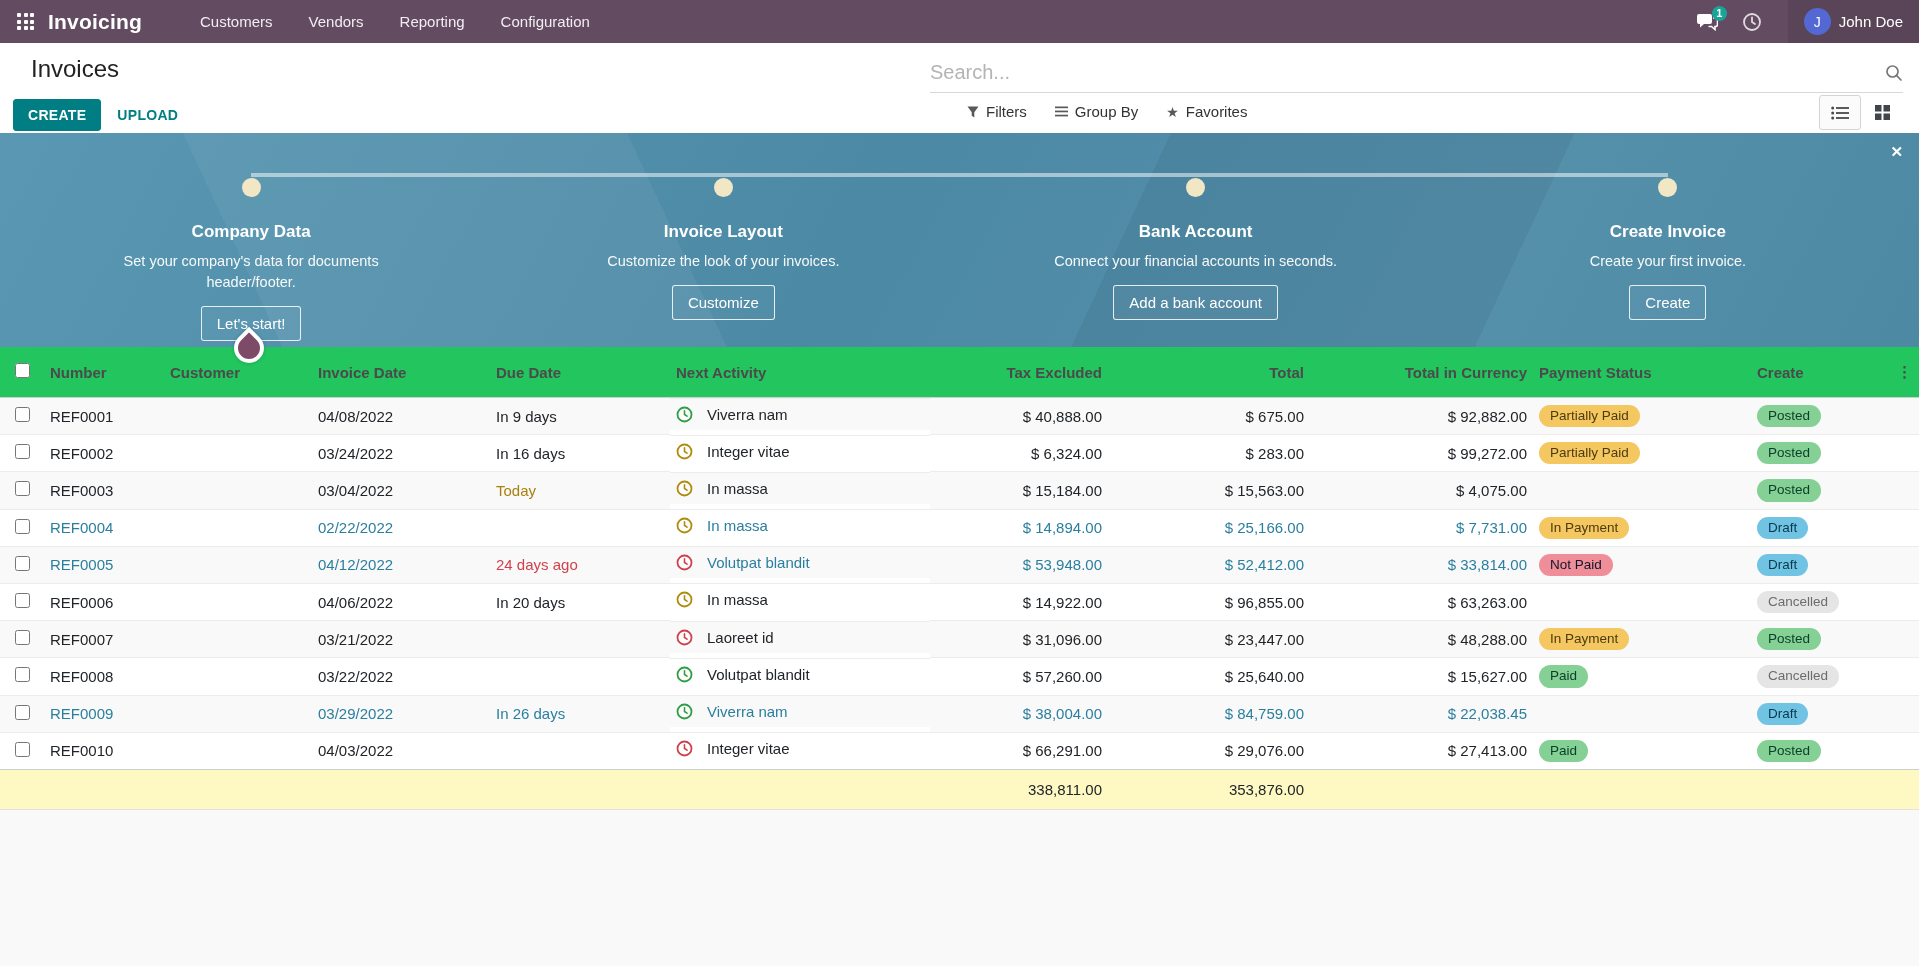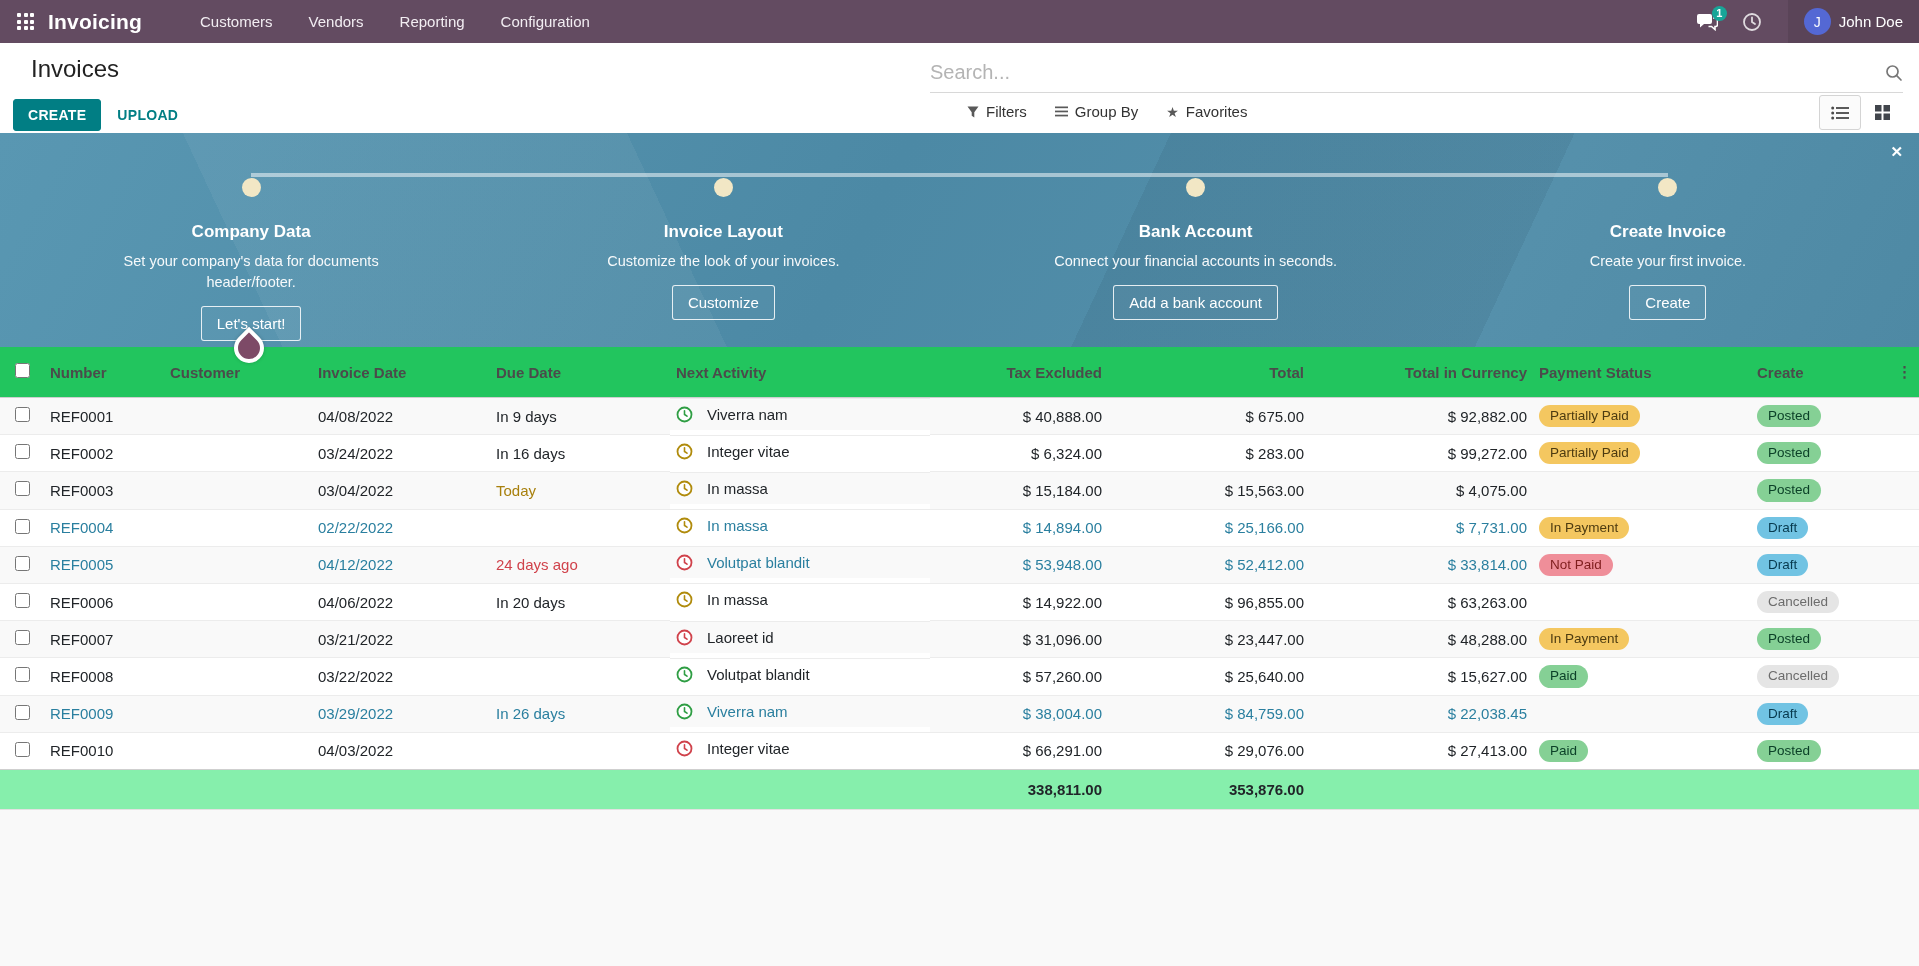--- a/index.html
+++ b/index.html
@@ -83,26 +83,26 @@
   .c-cb { text-align:center !important; }
   .c-cb input { width:15px; height:15px; cursor:pointer; }
   th.num, td.num { text-align:right; }
   td.act { display:flex; align-items:center; gap:14px; border-top:1px solid #ececec; }
   tr.muted td { color:#2a7f9f; }
   td.due.today { color:#a8800d; }
   td.due.overdue { color:#d0424b; }
   .badge { display:inline-block; font-size:13.5px; font-weight:500; padding:3px 11px;
     border-radius:999px; line-height:1.2; }
   .badge.warning { background:#f4c760; color:#4d3b10; }
-  .badge.danger  { background:#ef8e99; color:#7f1d1d; }
+  .badge.danger  { background:#ef8e99; color:#0f172a; }
   .badge.success { background:#85d095; color:#0c4128; }
   .badge.draft   { background:#71c3e3; color:#073a4e; }
   .badge.cancelled { background:#e5e5e5; color:#6c6c6c; }
   .totals-row td { border-top:1px solid #cfcfcf; border-bottom:1px solid #e2e2e2;
-    font-weight:bold; padding:11px 6px; background:#86efac; }
+    font-weight:normal; padding:11px 6px; background:#fef9c3; }
   .opt-col { text-align:center !important; color:#555; font-size:16px; cursor:pointer; }
 
   svg { display:block; }
 </style>
 </head>
 <body>
 
 <div class="nav">
   <div class="apps-grid">
     <i></i>

